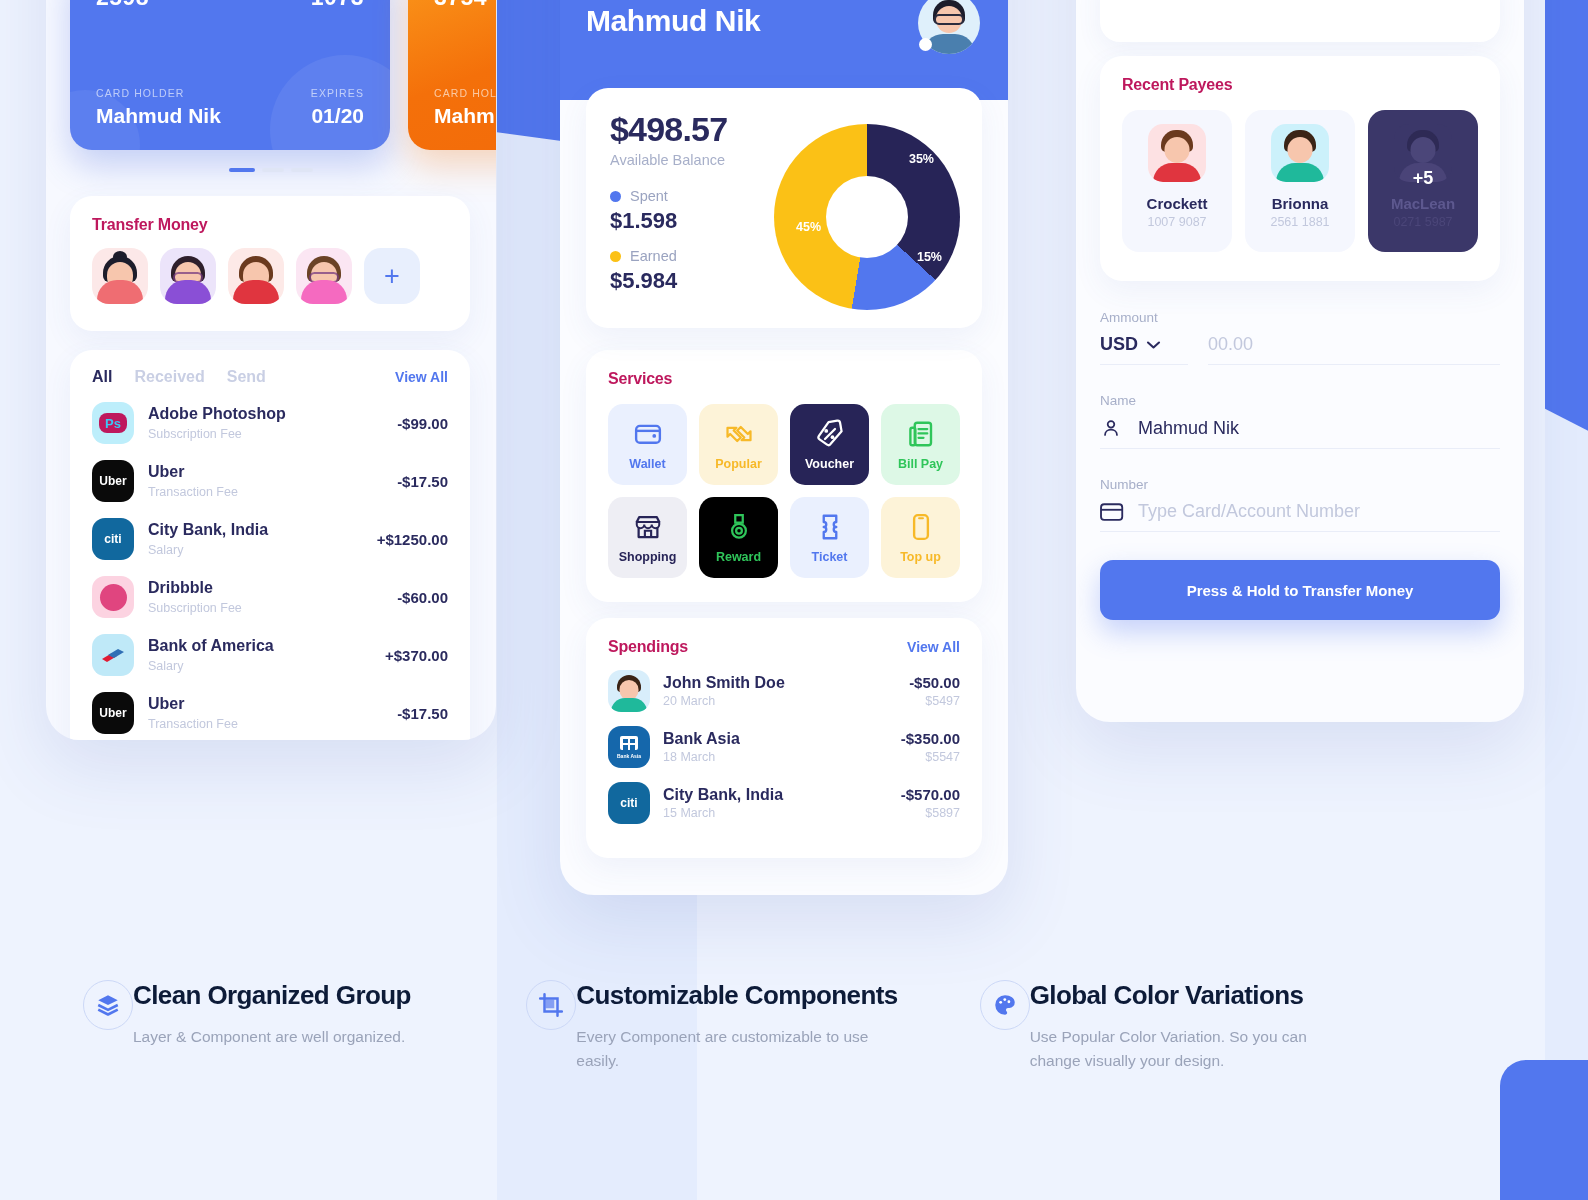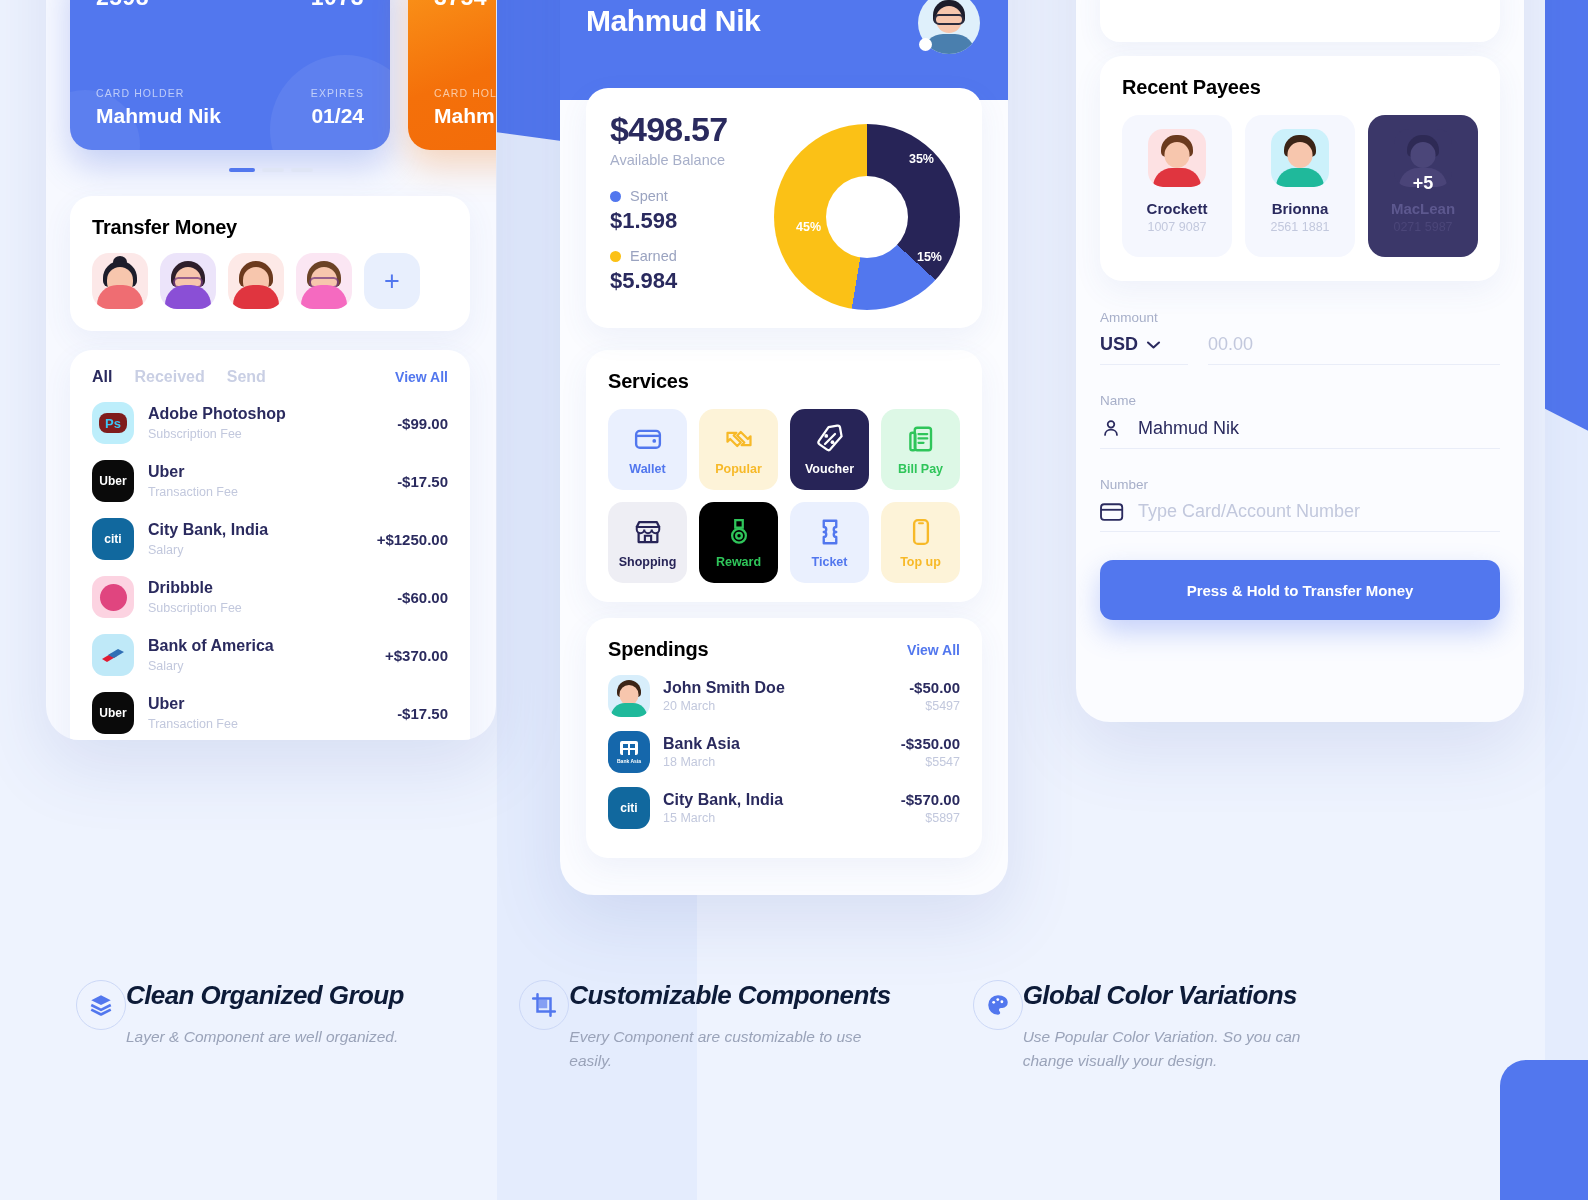--- a/index.html
+++ b/index.html
@@ -67,21 +67,21 @@
   .mini-val { font-size:21px; font-weight:700; }
 
   .dots-nav { position:absolute; left:0; right:0; top:478px; display:flex; justify-content:center; gap:7px; }
   .dots-nav span { width:22px; height:4px; border-radius:3px; background:#dfe5f5; }
   .dots-nav span.on { background:#5277ee; width:26px; }
 
   .card-white {
     background:#fff; border-radius:22px; box-shadow:0 10px 30px rgba(70,100,190,.07);
   }
   #transfer-money-card { position:absolute; left:24px; top:506px; width:400px; height:135px; padding:20px 22px; }
-  .sec-title { font-size:20px; font-weight:700; color:#000000; letter-spacing:-.2px; }
+  .sec-title { font-size:16px; font-weight:700; color:#be185d; letter-spacing:-.2px; }
   .avatars { display:flex; gap:12px; margin-top:14px; }
   .av { width:56px; height:56px; border-radius:17px; position:relative; overflow:hidden; }
   .av-plus { background:#e8effd; display:flex; align-items:center; justify-content:center; color:#5277ee; font-size:27px; font-weight:400; line-height:1;}
 
   
   .face { position:absolute; left:50%; transform:translateX(-50%); }
   .hair  { width:34px; height:26px; border-radius:17px 17px 6px 6px; top:8px; }
   .skin  { width:26px; height:28px; border-radius:13px; top:14px; background:#f7c6ad; }
   .body  { width:46px; height:24px; border-radius:20px 20px 0 0; bottom:0; }
   .bun   { width:14px; height:12px; border-radius:50%; top:3px; }
@@ -154,21 +154,21 @@
   .cur { font-size:18px; font-weight:700; color:#2a2a5e; display:flex; align-items:center; gap:8px; }
   .f-val { font-size:18px; color:#2a2a5e; }
   .f-ph { font-size:18px; color:#c2c8dd; }
   .btn-transfer {
     width:100%; height:60px; border-radius:13px; background:#5277ee; color:#fff;
     font-size:15px; font-weight:700; display:flex; align-items:center; justify-content:center;
     border:none; box-shadow:0 12px 28px rgba(82,119,238,.32); margin-top:4px;
   }
 
   
-  .features { position:absolute; left:8px; top:968px; width:1368px; display:flex; z-index:5;font-style:italic; }
+  .features { position:absolute; left:15px; top:968px; width:1368px; display:flex; z-index:5; }
   .feat { width:489px; padding-left:110px; position:relative; }
   .feat:nth-child(1){ margin-left:8px; }
   .feat:nth-child(2){ margin-left:-20px; }
   .feat:nth-child(3){ margin-left:-10px; }
   .feat-ico {
     position:absolute; left:60px; top:12px; width:50px; height:50px; border-radius:50%;
     border:1.6px solid #ccd8f7; display:flex; align-items:center; justify-content:center; background:transparent;
   }
   .feat h3 { font-size:26px; color:#0d1b38; letter-spacing:-.6px; line-height:1.2; font-weight:700; margin-top:12px;}
   .feat p { font-size:15.5px; color:#9aa3b9; line-height:1.55; margin-top:14px; max-width:310px; }
@@ -199,21 +199,21 @@
             <span class="dots">••••</span>
             <span>1073</span>
           </div>
           <div class="card-foot">
             <div>
               <div class="mini-lab">CARD HOLDER</div>
               <div class="mini-val">Mahmud Nik</div>
             </div>
             <div style="text-align:right">
               <div class="mini-lab">EXPIRES</div>
-              <div class="mini-val">01/24</div>
+              <div class="mini-val">01/20</div>
             </div>
           </div>
         </div>
 
         <div class="bankcard orange">
 
           <div class="card-num">
             <span>3754</span>
 
           </div>
@@ -265,21 +265,21 @@
       <div class="card-white" id="transactions-card">
         <div class="tabs">
           <div class="tab active">All</div>
           <div class="tab">Received</div>
           <div class="tab">Send</div>
           <div class="viewall">View All</div>
         </div>
         <div id="tx-list">
             <div class="tx">
               <div class="tx-icon" style="background:#bdeefb">
-                <div style="width:28px;height:20px;border-radius:8px;background:#7f1d1d;color:#3bc7f5;display:flex;align-items:center;justify-content:center;font-size:13px;font-weight:700;">Ps</div>
+                <div style="width:28px;height:20px;border-radius:8px;background:#be185d;color:#3bc7f5;display:flex;align-items:center;justify-content:center;font-size:13px;font-weight:700;">Ps</div>
               </div>
               <div>
                 <div class="tx-name">Adobe Photoshop</div>
                 <div class="tx-sub">Subscription Fee</div>
               </div>
               <div class="tx-amt">-$99.00</div>
             </div>
             <div class="tx">
               <div class="tx-icon" style="background:#0a0a0a;color:#ffffff;font-size:12px;">Uber</div>
               <div>

